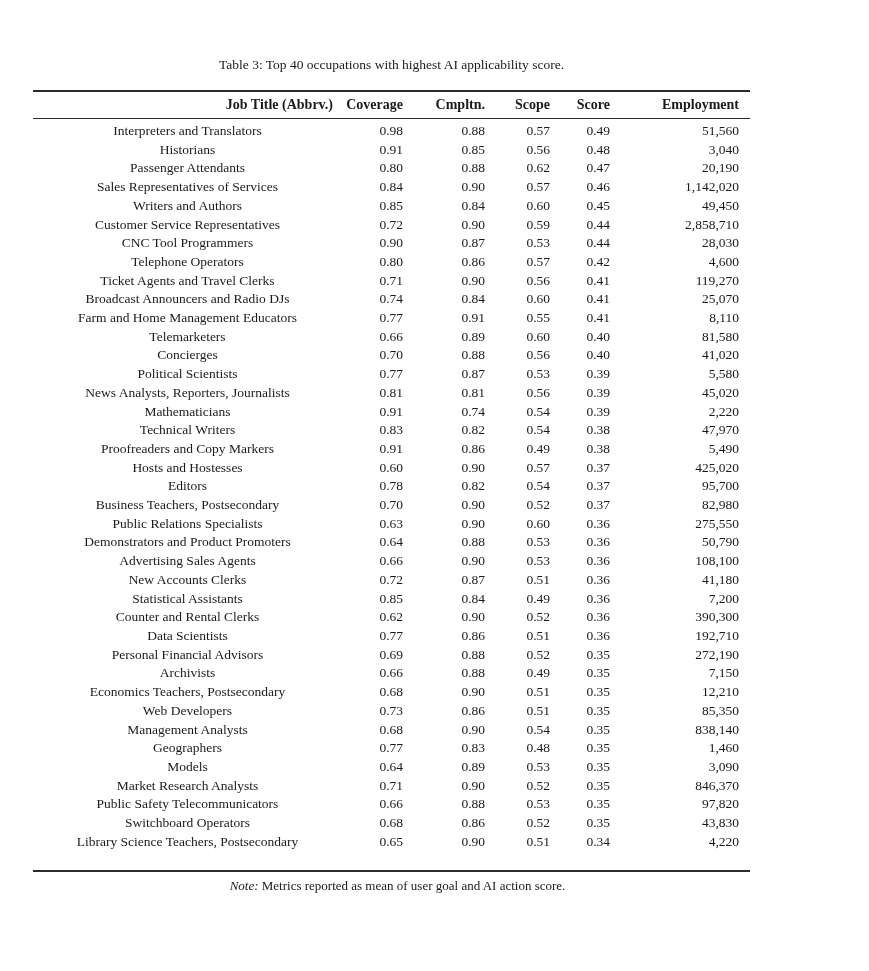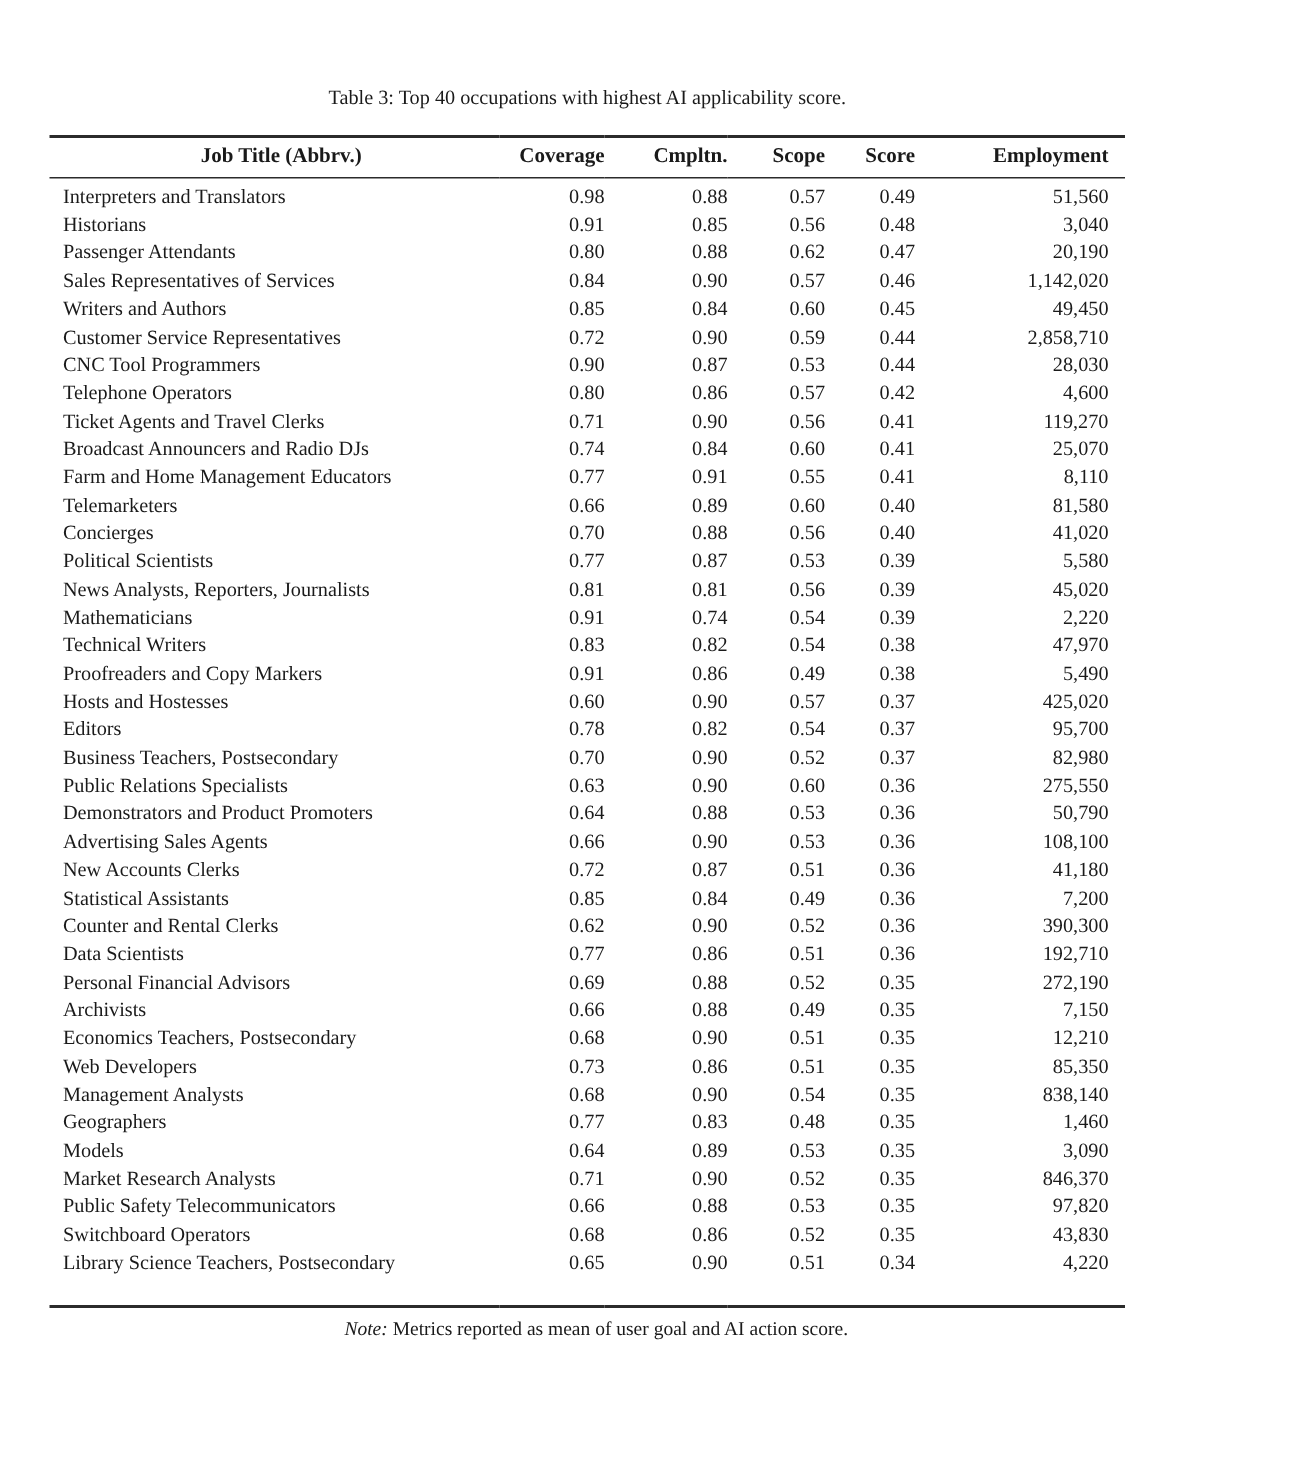--- a/index.html
+++ b/index.html
@@ -41,34 +41,34 @@
   table.occ-table col.c-employment { width: 140px; }
 
   table.occ-table thead th {
     font-weight: bold;
     padding: 5px 0 5px 0;
     border-bottom: 1px solid #2b2b2b;  
     white-space: nowrap;
     overflow: hidden;
     font-size: 14px;
   }
-  table.occ-table thead th.left  { text-align: center; padding-left: 9px; }
+  table.occ-table thead th.left  { text-align: right; padding-left: 9px; }
   table.occ-table thead th.right { text-align: right; }
   table.occ-table thead th.pad-r { padding-right: 11px; text-align: right; }
 
   table.occ-table tbody td {
     padding: 0;
     line-height: 18.7px;
     height: 18.7px;
     white-space: nowrap;
     overflow: hidden;
   }
   table.occ-table tbody tr:first-child td { padding-top: 3px; }
   table.occ-table tbody tr:last-child td  { padding-bottom: 19px; }
-  table.occ-table tbody td.left  { text-align: left; padding-left: 9px; }
+  table.occ-table tbody td.left  { text-align: center; padding-left: 9px; }
   table.occ-table tbody td.right { text-align: right; }
   table.occ-table tbody td.pad-r { padding-right: 11px; }
 
   .note {
     margin-top: 6px;
     text-align: center;
     font-size: 13px;
     color: #1a1a1a;
     padding-left: 12px;
   }

